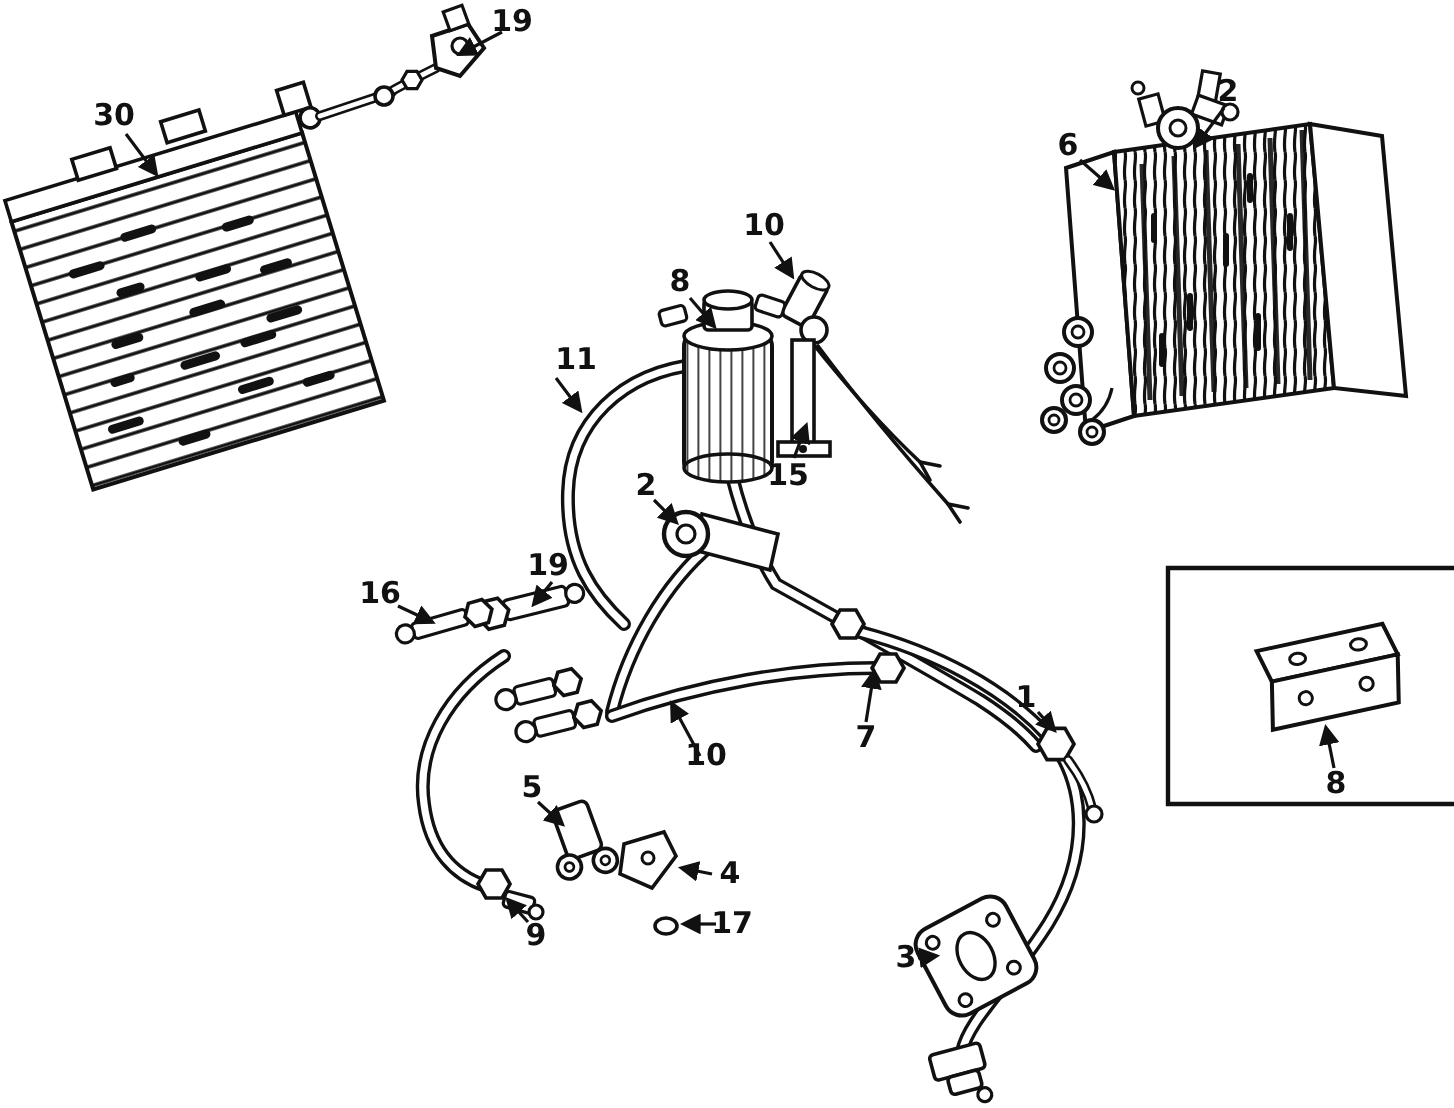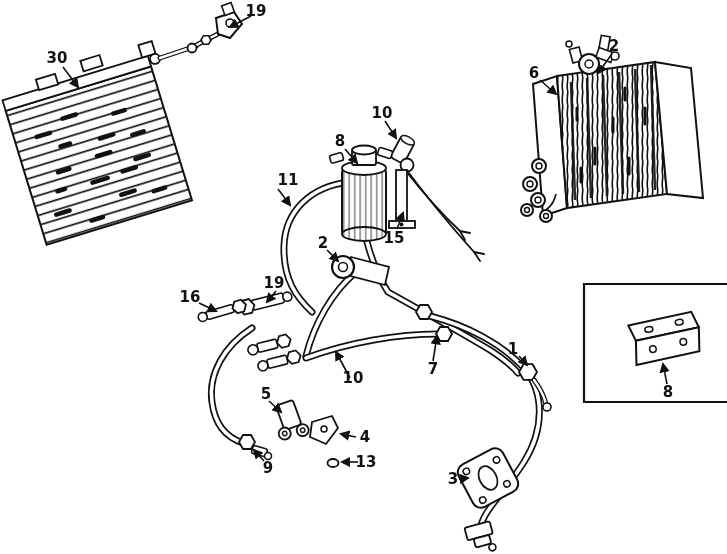--- a/index.html
+++ b/index.html
@@ -285,21 +285,21 @@
   <span class="part-label" style="left:453px;top:479px">3</span>
   <span class="part-label" style="left:365px;top:437px">4</span>
   <span class="part-label" style="left:266px;top:394px">5</span>
   <span class="part-label" style="left:534px;top:73px">6</span>
   <span class="part-label" style="left:433px;top:369px">7</span>
   <span class="part-label" style="left:340px;top:141px">8</span>
   <span class="part-label" style="left:268px;top:468px">9</span>
   <span class="part-label" style="left:353px;top:378px">10</span>
   <span class="part-label" style="left:288px;top:180px">11</span>
   <span class="part-label" style="left:382px;top:113px">10</span>
-  <span class="part-label" style="left:366px;top:462px">13</span>
+  <span class="part-label" style="left:366px;top:462px">17</span>
   <span class="part-label" style="left:668px;top:392px">8</span>
   <span class="part-label" style="left:394px;top:238px">15</span>
   <span class="part-label" style="left:323px;top:243px">2</span>
   <span class="part-label" style="left:190px;top:297px">16</span>
   <span class="part-label" style="left:274px;top:283px">19</span>
   <span class="part-label" style="left:256px;top:11px">19</span>
   <span class="part-label" style="left:57px;top:58px">30</span>
 </div>
 </div>
 

